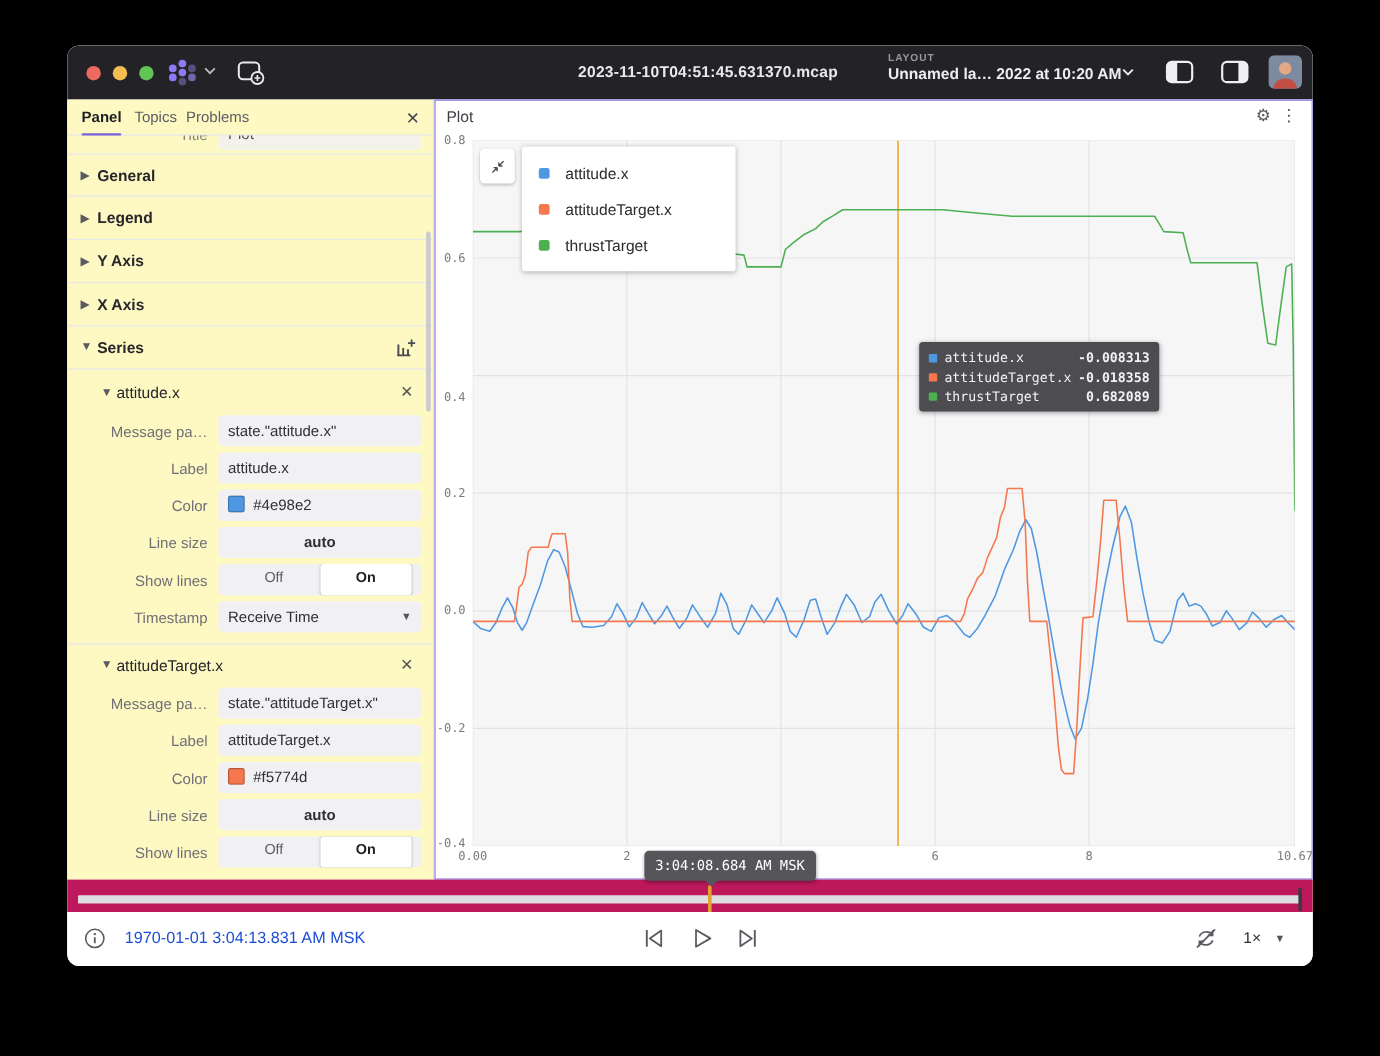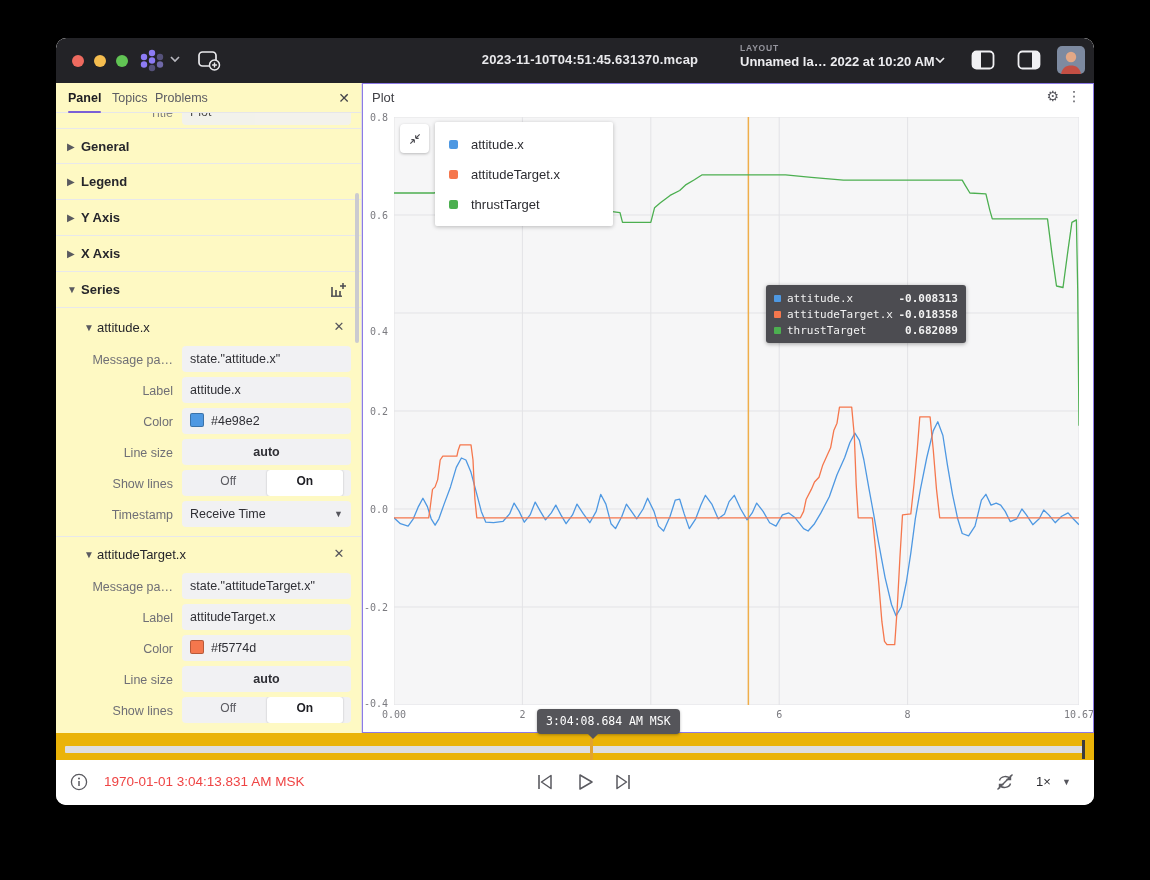--- a/index.html
+++ b/index.html
@@ -69,29 +69,29 @@
   .lgrow { display:flex; align-items:center; height:30px; padding:0 14px; cursor:pointer; }
   .lgsw { width:9px; height:9px; border-radius:2px; margin-right:13px; }
   .lgtxt { font-size:13px; color:#2c2c31; }
   .charttip { position:absolute; left:372px; top:168px; width:200px; background:#4c4c51; border-radius:3px; padding:5px 8px; box-shadow:0 1px 4px rgba(0,0,0,.35); }
   .ctrow { display:flex; align-items:center; height:16px; font-family:"DejaVu Sans Mono",monospace; font-size:11px; color:#f2f2f2; }
   .ctsw { width:7px; height:7px; border-radius:1px; margin-right:6px; flex:none; }
   .ctlabel { white-space:nowrap; }
   .ctval { margin-left:auto; font-weight:700; }
 
   
-  .scrubrow { position:absolute; left:0; top:695px; width:100%; height:27px; background:#eab308; }
+  .scrubrow { position:absolute; left:0; top:695px; width:100%; height:27px; background:#be185d; }
   .track { position:absolute; left:9px; top:13px; width:1020px; height:7px; background:#dedee0; border-radius:1px; cursor:pointer; }
   .playhead { position:absolute; left:534px; top:5px; width:3px; height:25px; background:#e2a32e; cursor:ew-resize; }
   .endtick { position:absolute; left:1026px; top:7px; width:3px; height:19px; background:#3b3b3f; }
   .timetip { position:absolute; left:481px; top:-24px; height:25px; background:#55555a; color:#fff; border-radius:4px; font-family:"DejaVu Sans Mono",monospace; font-size:11.5px; line-height:25px; padding:0 9px; white-space:nowrap; box-shadow:0 1px 3px rgba(0,0,0,.3); }
   .timetip::after { content:""; position:absolute; left:50px; bottom:-5px; border:6px solid transparent; border-top-color:#55555a; border-bottom:none; }
   .controls { position:absolute; left:0; top:722px; width:100%; height:45px; background:#fff; }
   .infoic { position:absolute; left:14px; top:13px; width:18px; height:18px; cursor:pointer; }
-  .curtime { position:absolute; left:48px; top:14px; font-size:13.5px; color:#ef4444; }
+  .curtime { position:absolute; left:48px; top:14px; font-size:13.5px; color:#1d4ed8; }
   .cbtn { position:absolute; top:12px; width:22px; height:20px; cursor:pointer; }
   .loopbtn { position:absolute; left:938px; top:12px; width:22px; height:20px; cursor:pointer; }
   .speed { position:absolute; left:980px; top:14px; font-size:13px; color:#2c2c31; cursor:pointer; }
   .speed-chev { position:absolute; left:1006px; top:17px; font-size:9px; color:#55555c; cursor:pointer; }
 </style>
 </head>
 <body>
 
 <div class="stage">
   <div class="window">

